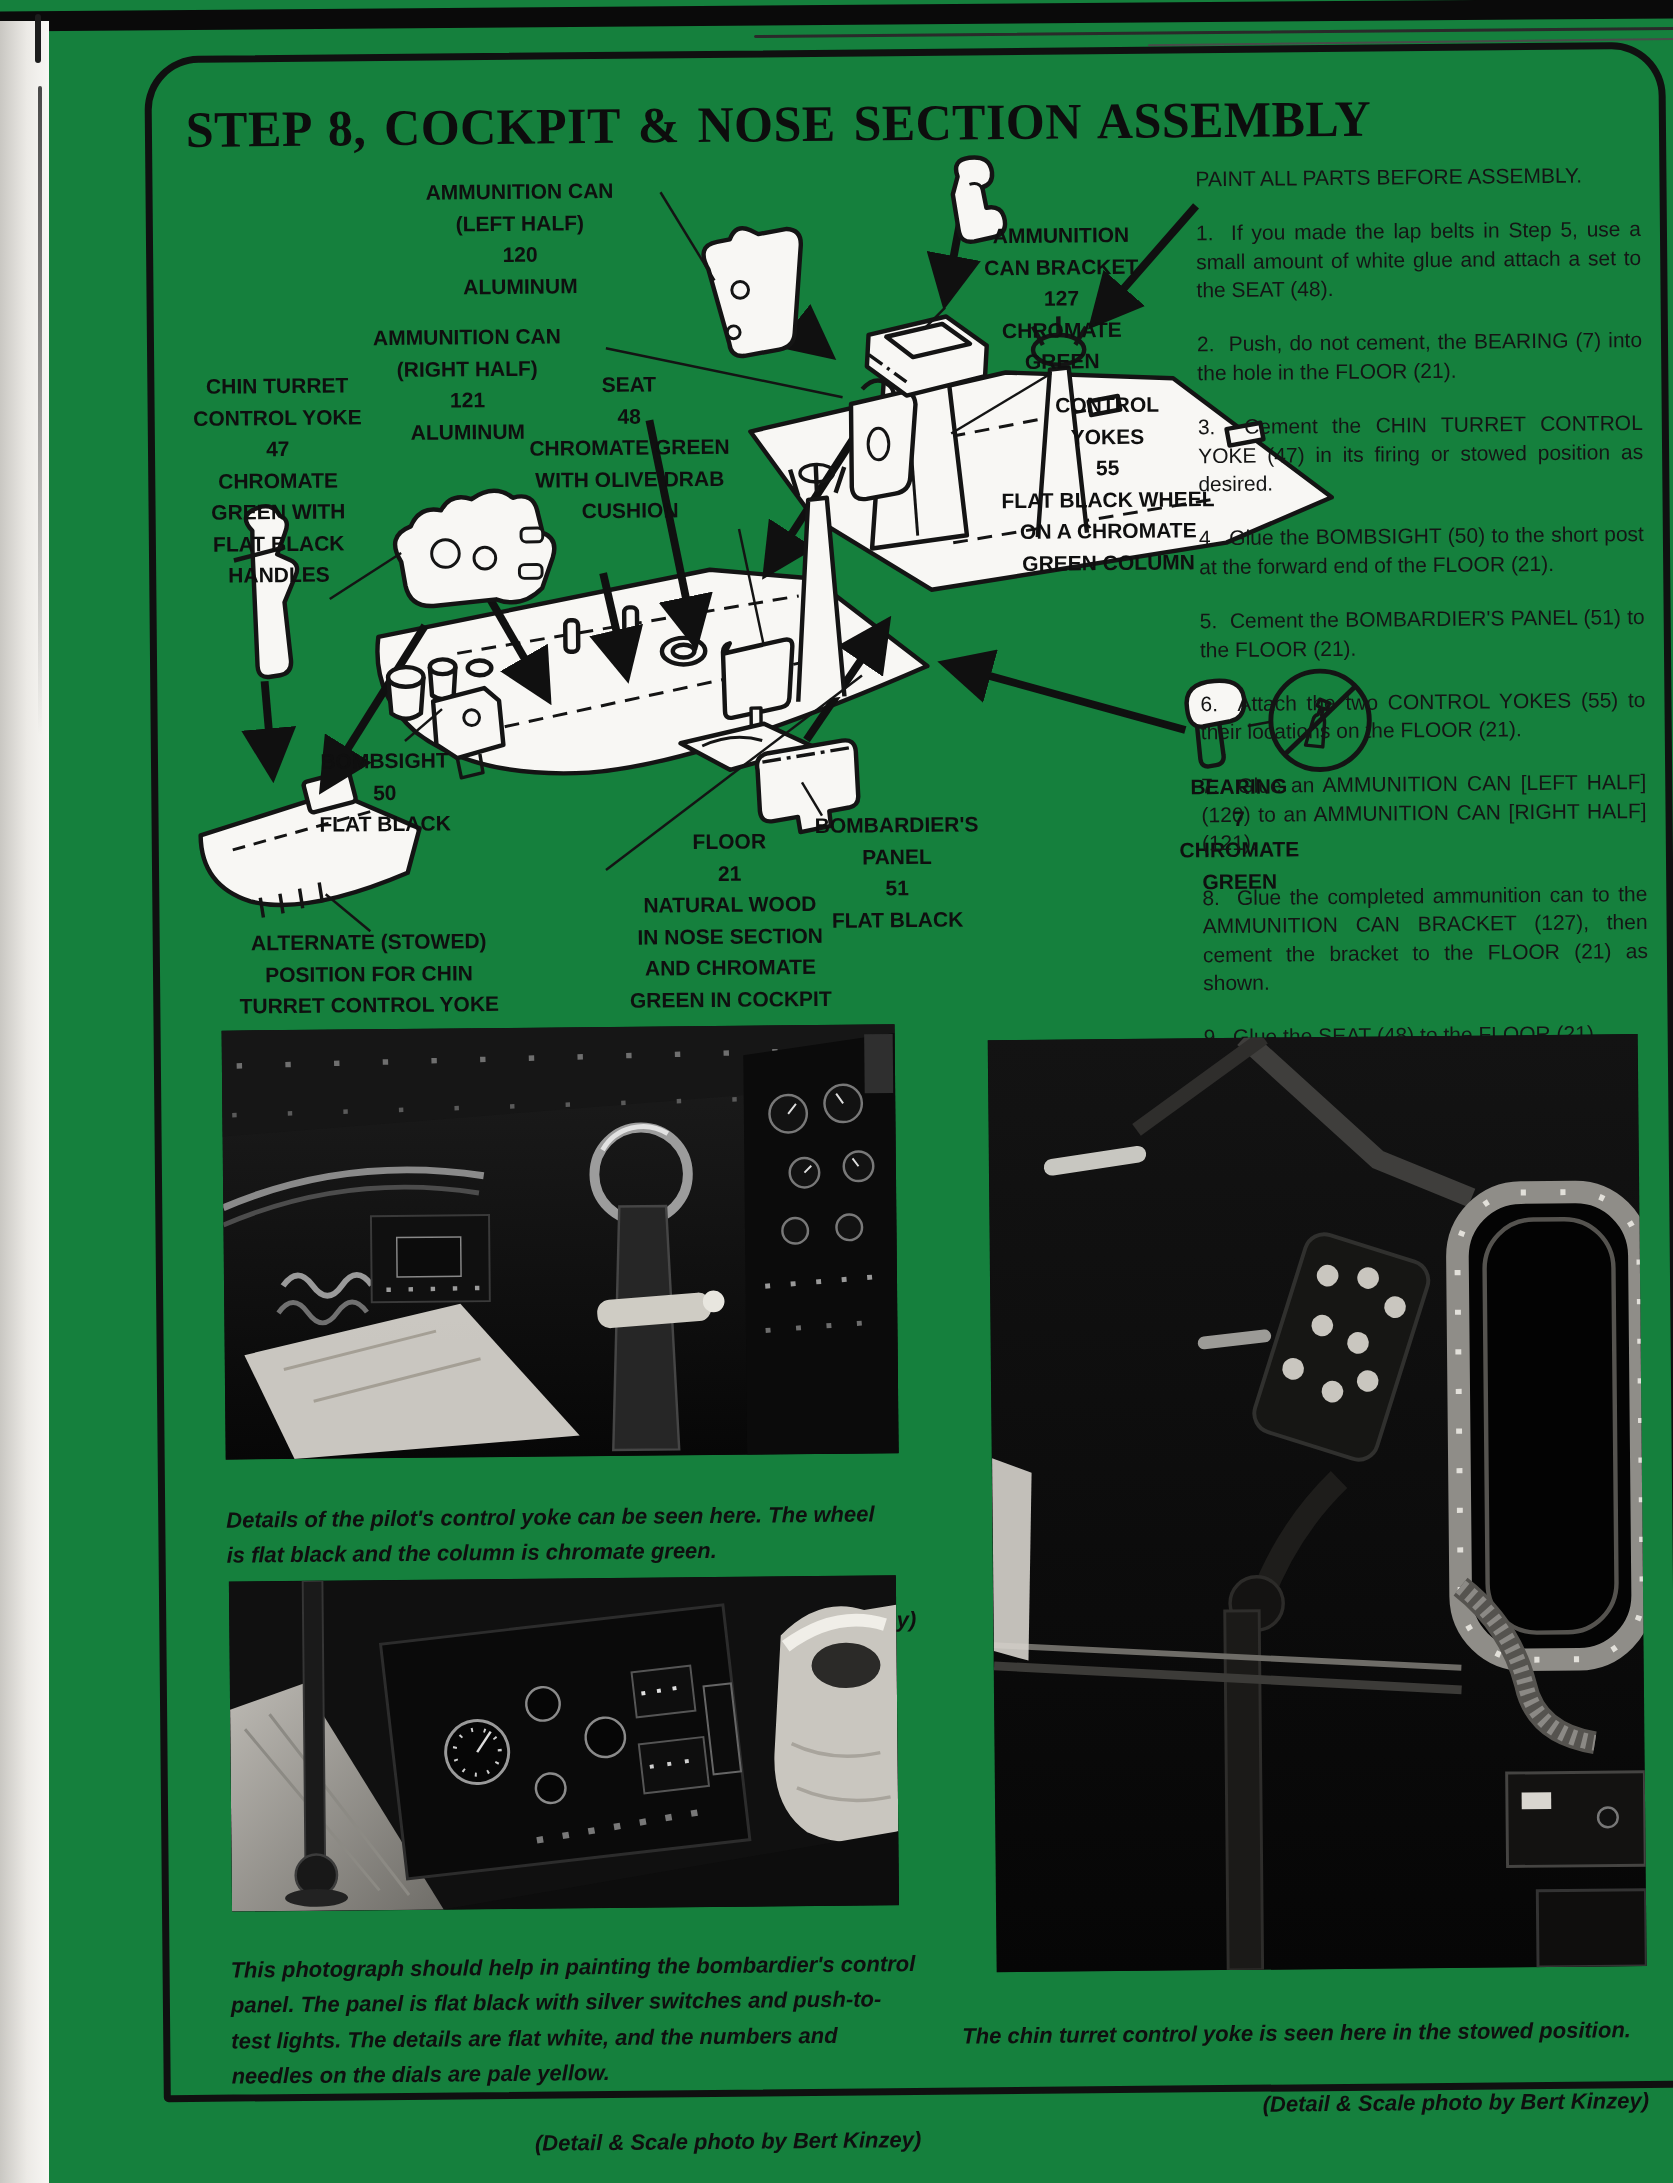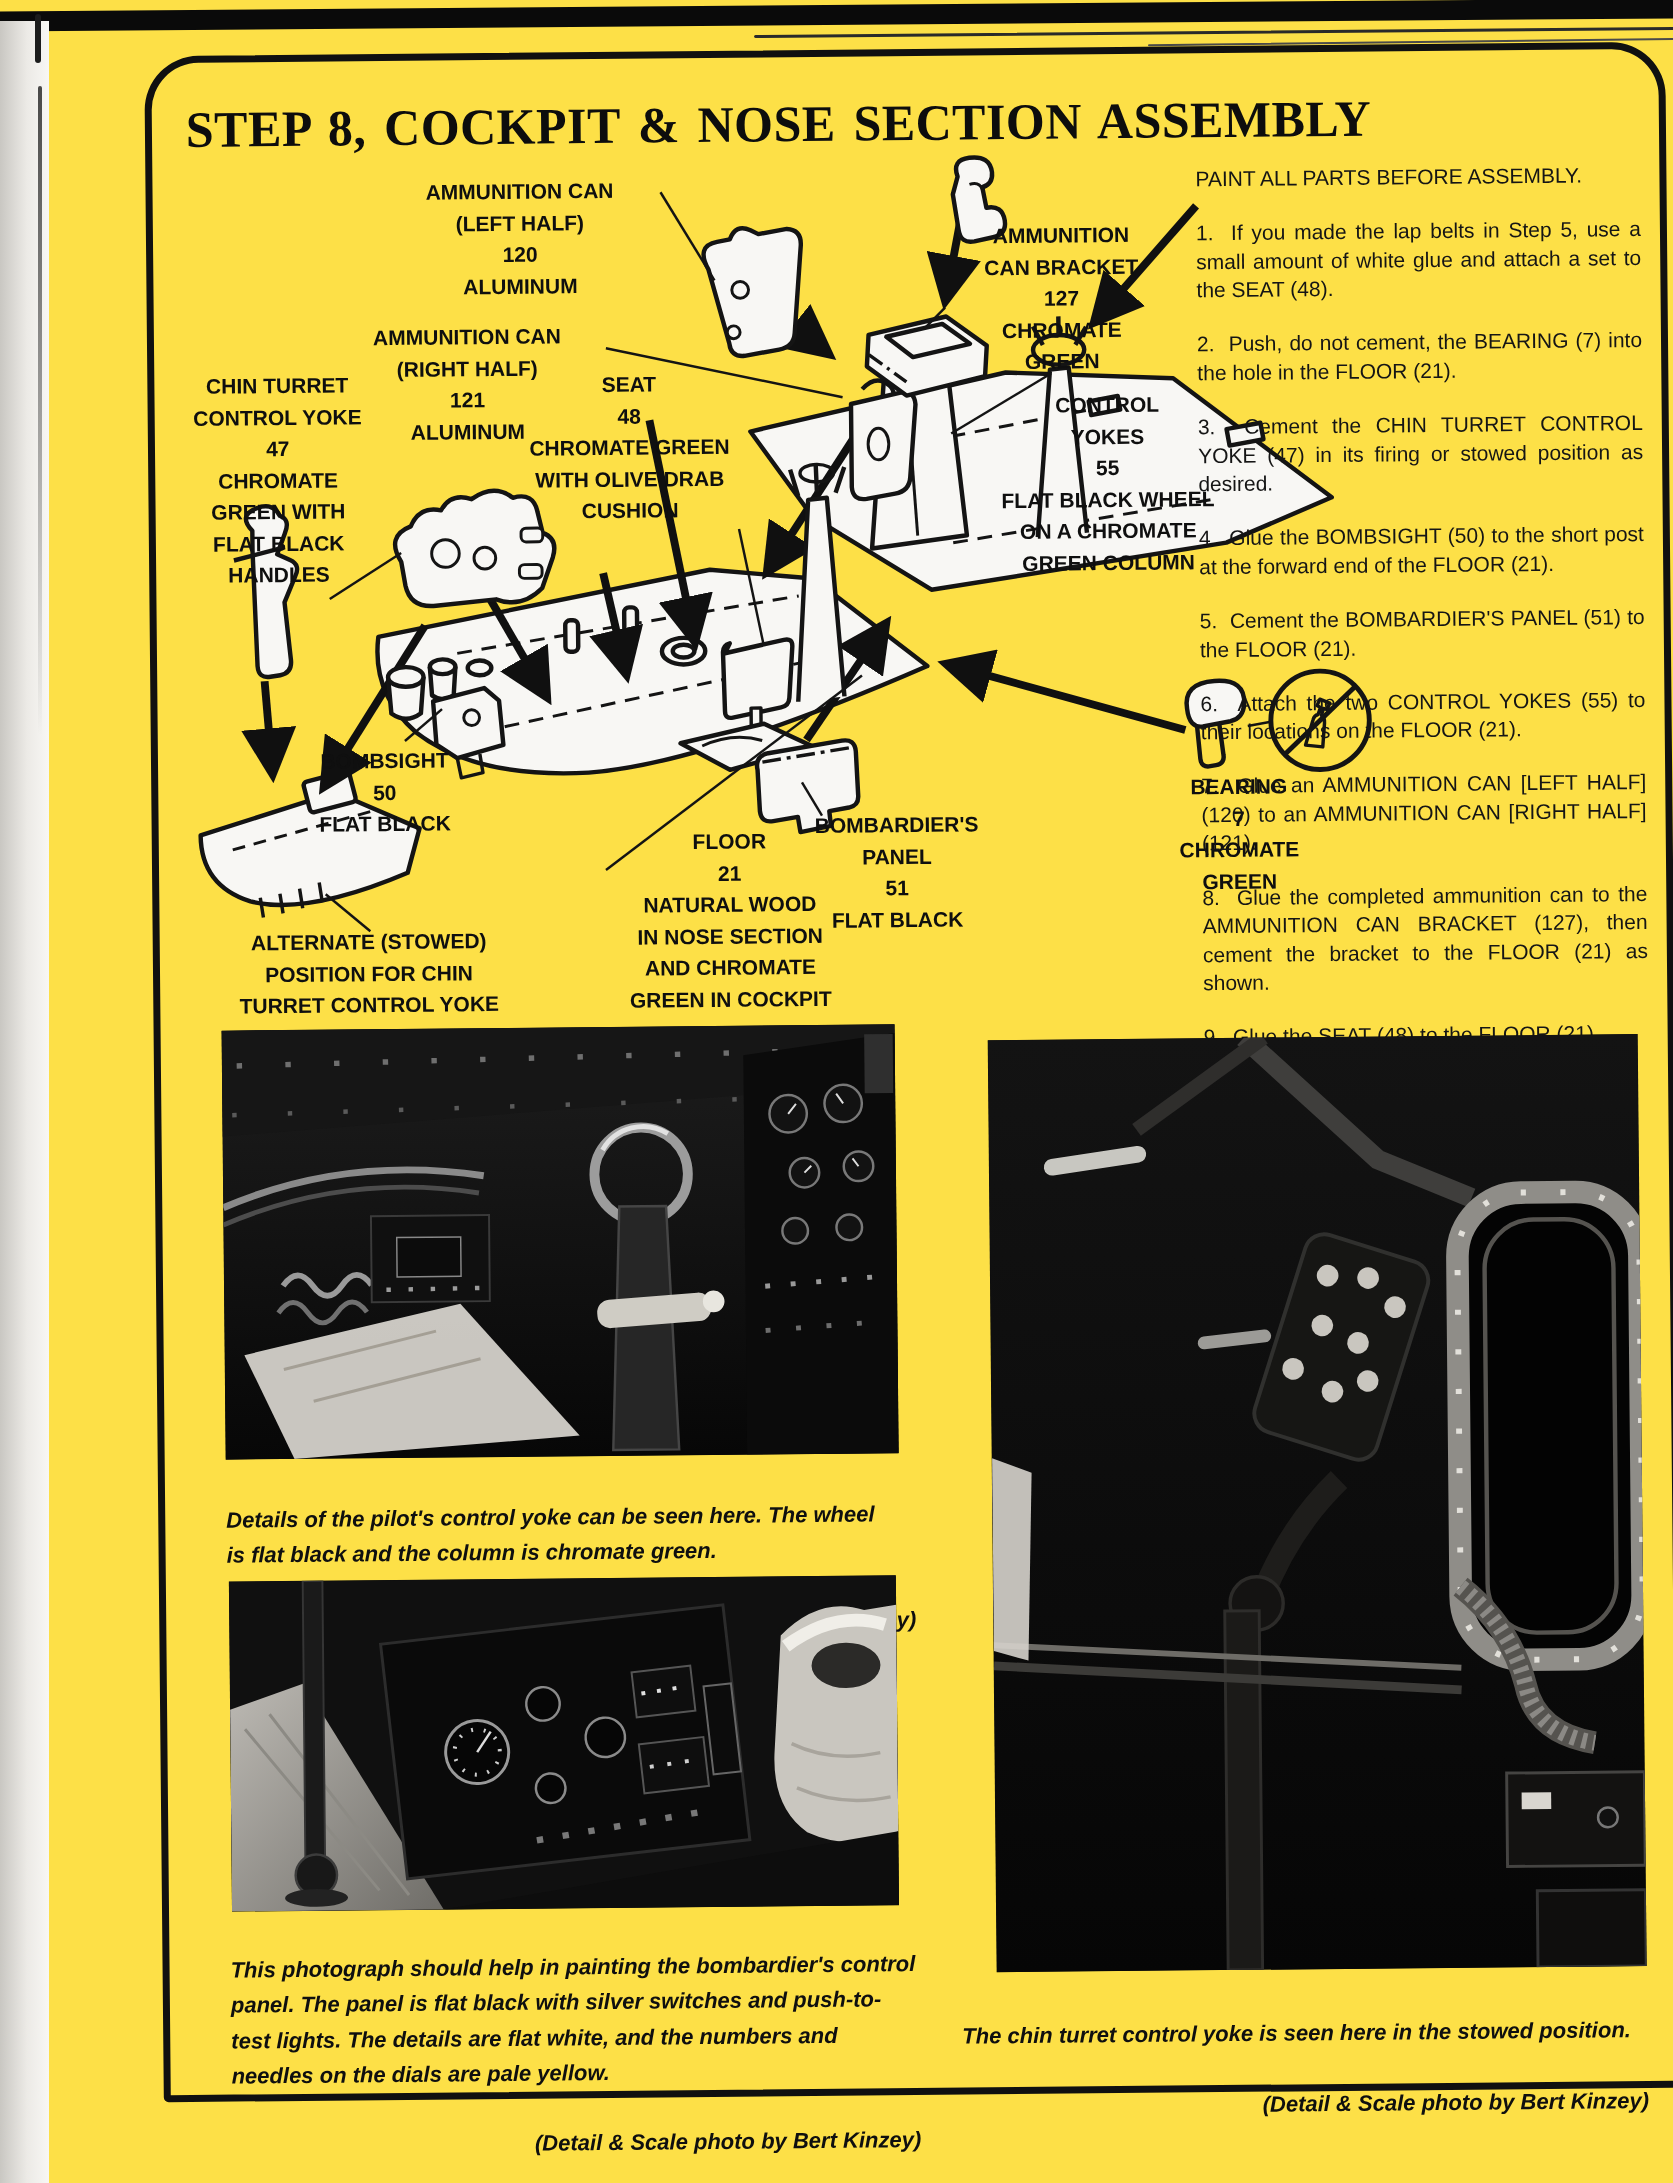--- a/index.html
+++ b/index.html
@@ -1,16 +1,16 @@
 <!DOCTYPE html>
 <html style="font-size:7.9px"><head>
 <meta charset="utf-8">
 <style>
   html,body{margin:0;padding:0;background:#e8e7e4;}
-  .page{position:relative;width:1674px;height:2183px;background:#fde047;overflow:hidden;
+  .page{position:relative;width:1674px;height:2183px;background:#15803d;overflow:hidden;
         font-family:"Liberation Sans",sans-serif;color:#111;}
   
   .scan-top-bar{position:absolute;left:-11.8px;top:4.9px;width:1703px;height:19.7px;background:#0a0a0a;
         transform:rotate(-0.45deg);}
   .scan-top-line{position:absolute;right:-14.8px;top:30.5px;width:935px;height:2.5px;background:#2a2a2a;
         transform:rotate(-0.5deg);border-radius:1.5px;}
   .scan-top-line2{position:absolute;right:-14.8px;top:41px;width:541px;height:2px;background:#4a4a4a;
         transform:rotate(-0.7deg);border-radius:1.5px;}
   .scan-left-strip{position:absolute;left:0;top:20.7px;width:49px;height:2163px;
         background:linear-gradient(to right,#c9c7c2,#eceae6 55%,#f8f7f4);}

